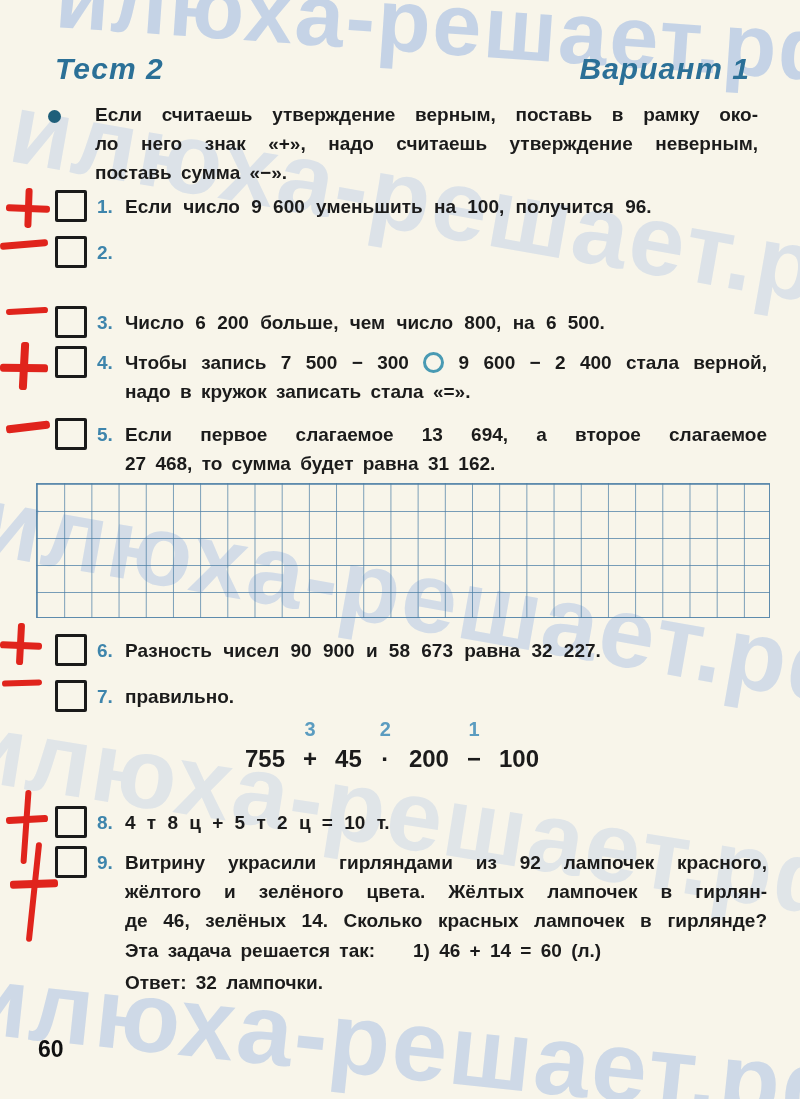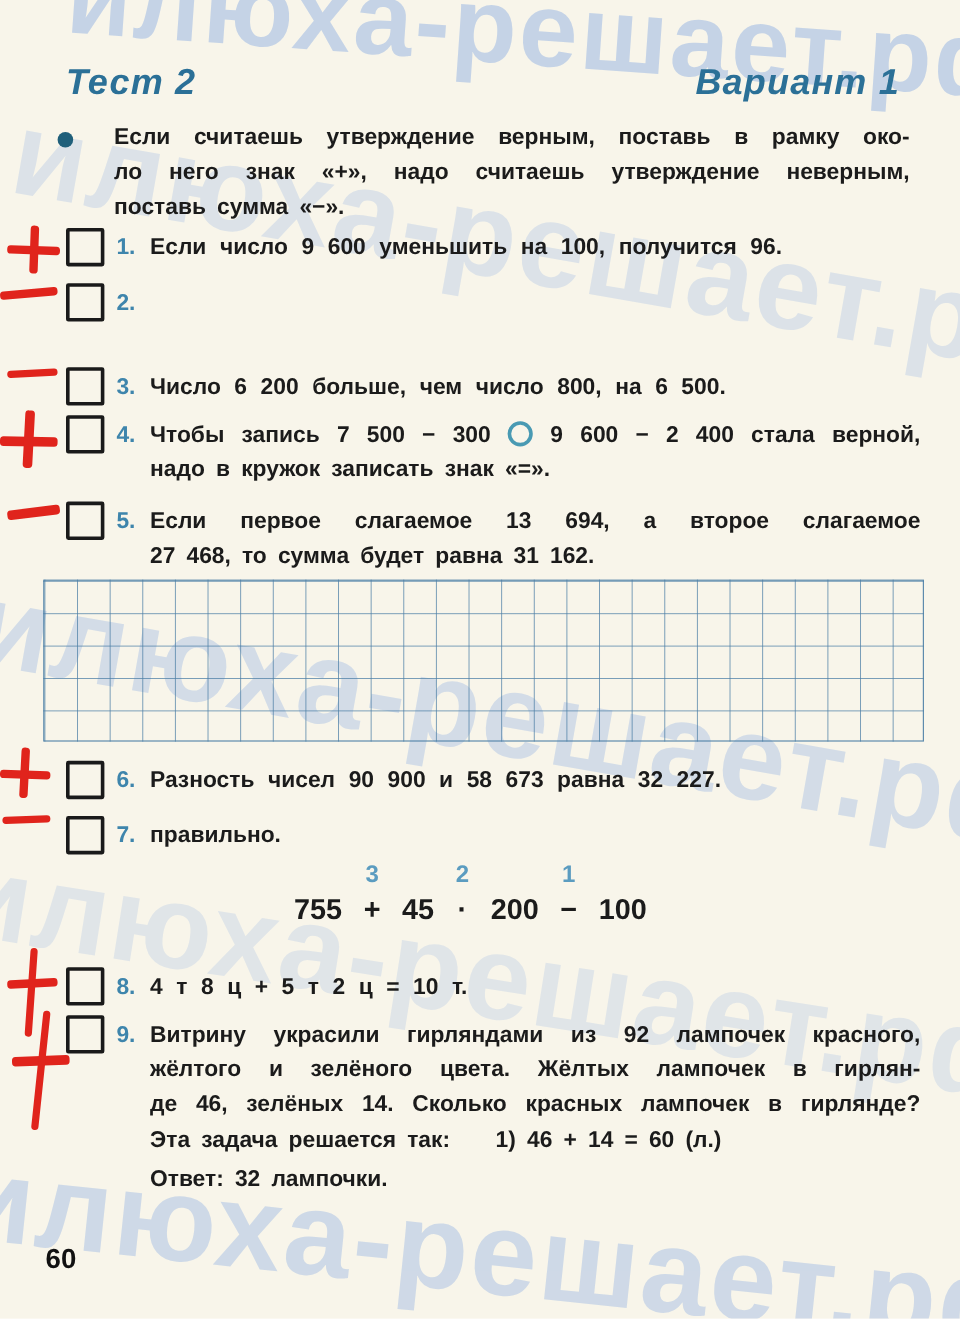--- a/index.html
+++ b/index.html
@@ -144,21 +144,21 @@
     <div class="ptxt">
         <div class="nl wide">Число 6 200 больше, чем число 800, на 6 500.</div>
       </div>
   </div>
 
   <div class="prow txt" id="p4">
     <div class="cbox"></div>
     <div class="pnum">4.</div>
     <div class="ptxt">
       <div class="jl"><span>Чтобы запись 7 500 − 300</span> <span class="circ"></span> <span>9 600 − 2 400 стала верной,</span></div>
-      <div class="nl">надо в кружок записать знак «=».</div>
+      <div class="nl">надо в кружок записать стала «=».</div>
     </div>
   </div>
 
   <div class="prow txt" id="p5">
     <div class="cbox"></div>
     <div class="pnum">5.</div>
     <div class="ptxt">
       <div class="jl">Если первое слагаемое 13 694, а второе слагаемое</div>
       <div class="nl">27 468, то сумма будет равна 31 162.</div>
     </div>

